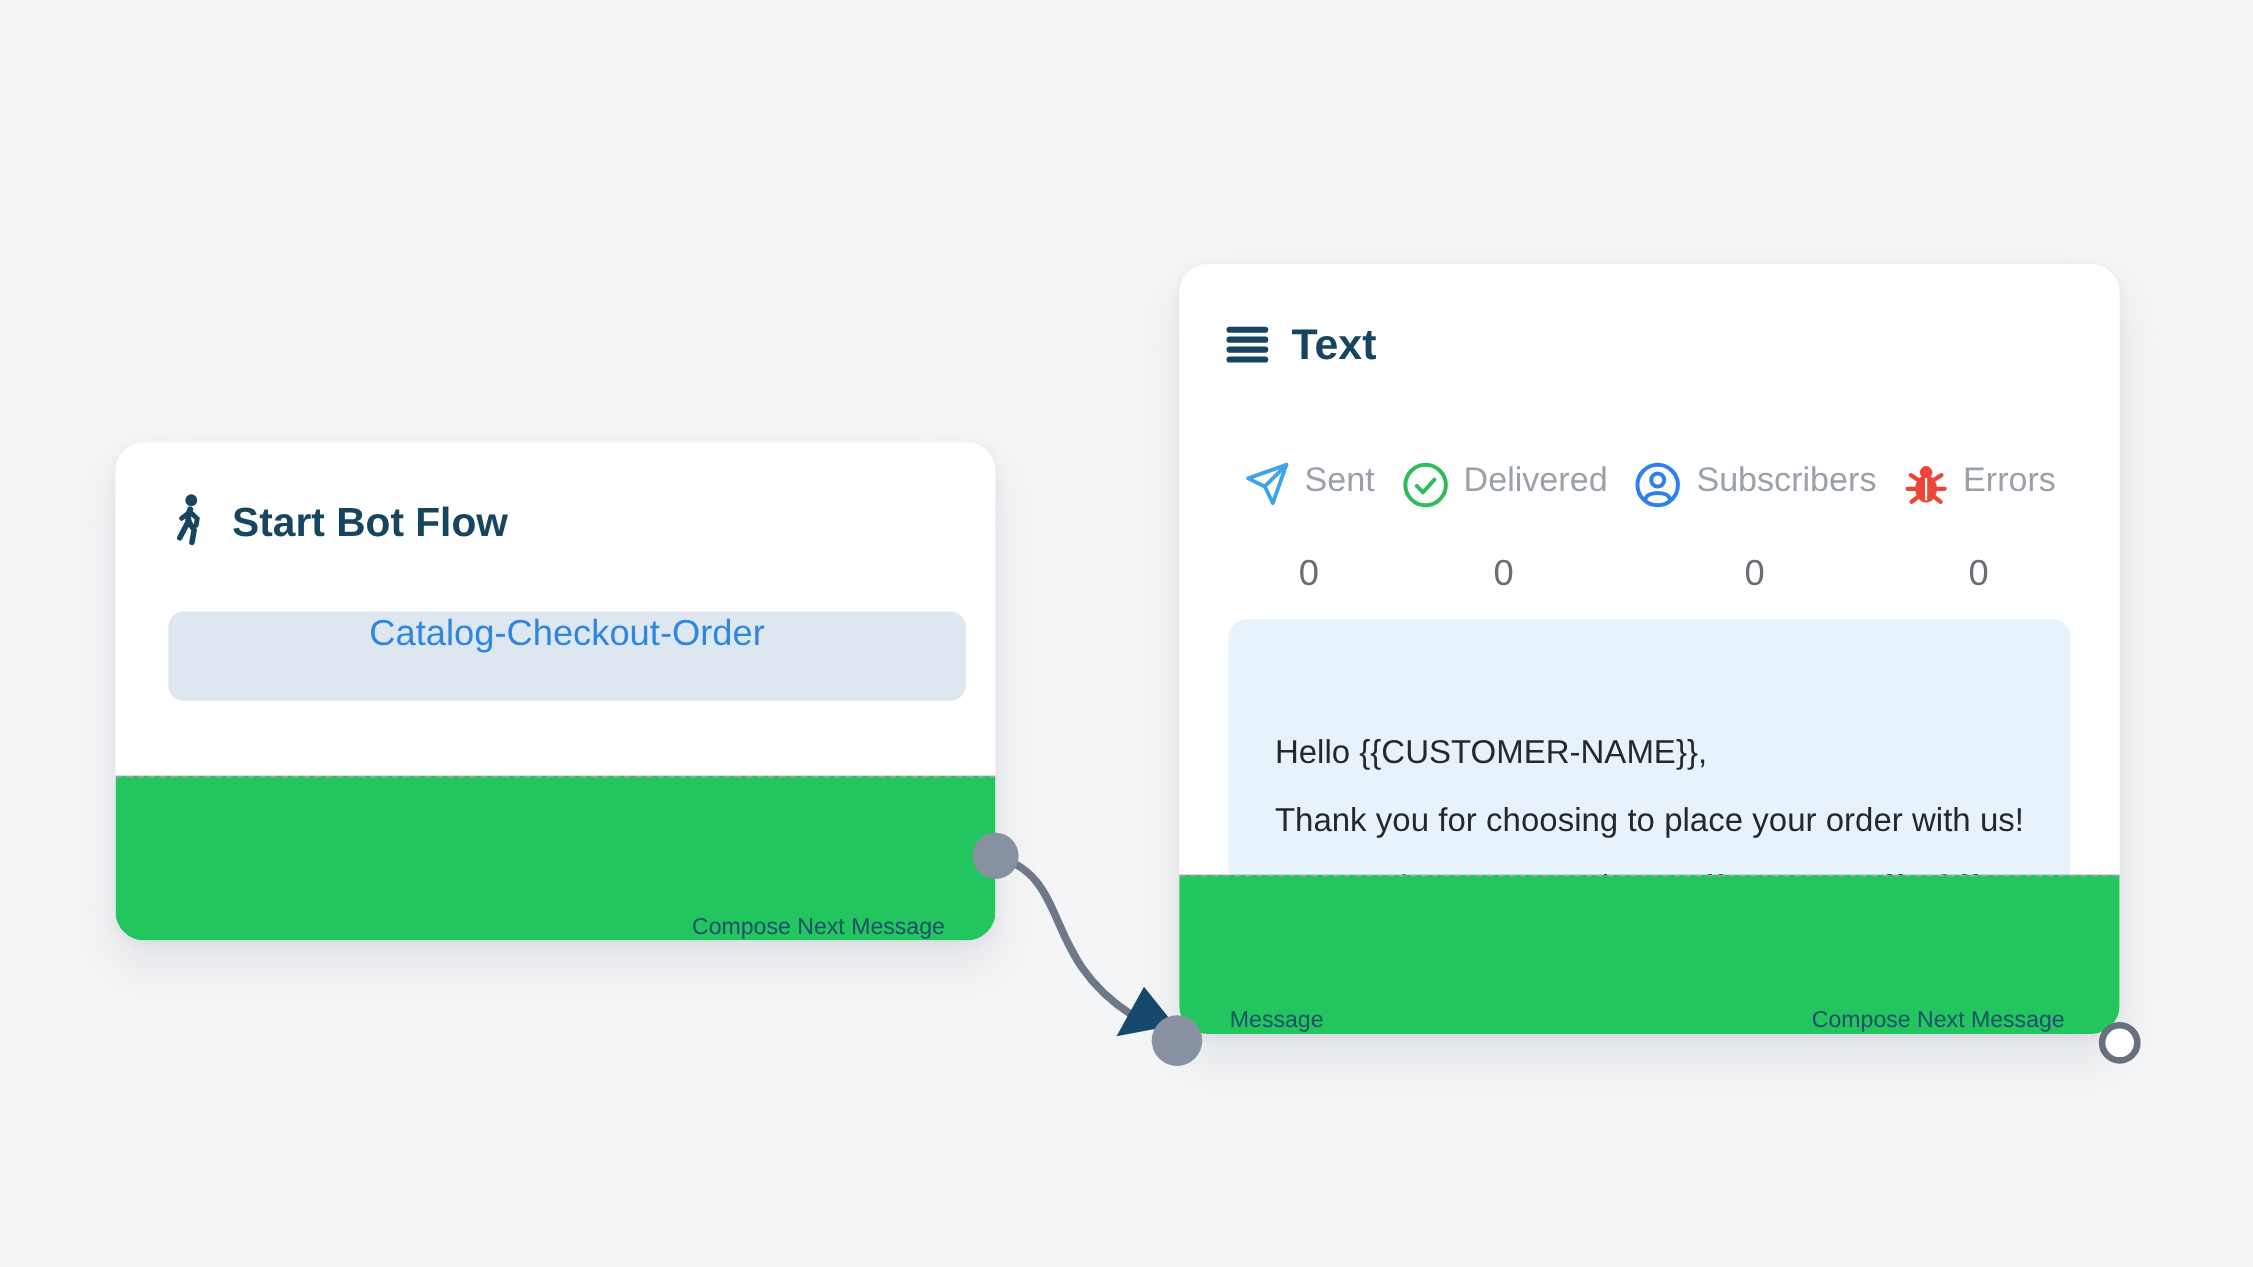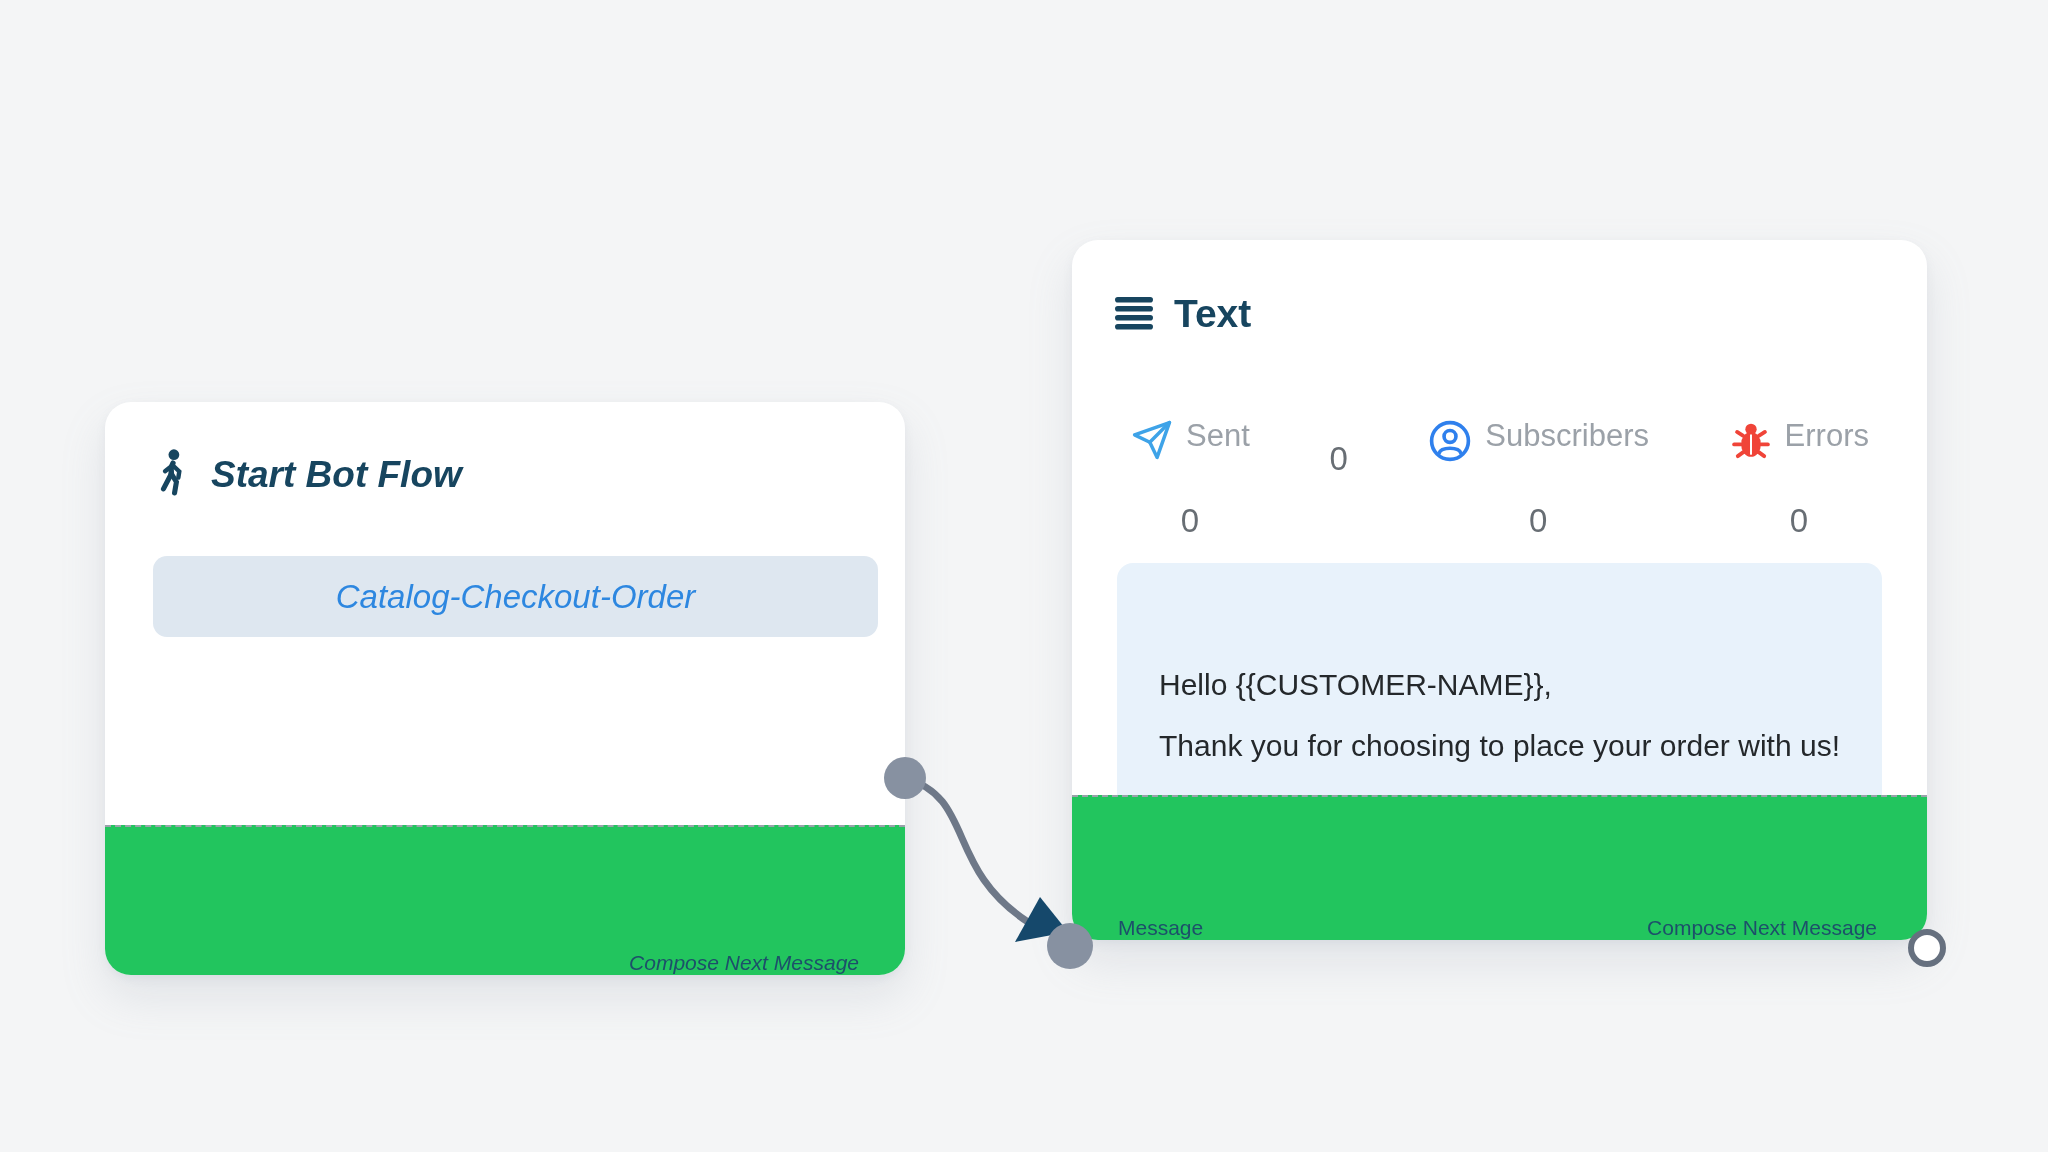--- a/index.html
+++ b/index.html
@@ -11,40 +11,40 @@
     position: relative;
   }
   .canvas { position: absolute; inset: 0; }
 
   .node {
     position: absolute;
     background: #ffffff;
     border-radius: 26px;
     box-shadow: 0 22px 45px rgba(140,150,165,0.18), 0 4px 10px rgba(140,150,165,0.10);
   }
-  #start-node { left: 105px; top: 402px; width: 800px; height: 573px; font-style: italic; }
+  #start-node { left: 105px; top: 402px; width: 800px; height: 453px; }
   #text-node  { left: 1072px; top: 240px; width: 855px; height: 700px; }
 
   .node-header {
     position: absolute;
     display: flex;
     align-items: center;
     gap: 20px;
     color: #17455f;
     font-weight: 700;
   }
   #start-node .node-header { left: 48px; top: 448px; top: 46px; font-size: 37px; }
   #text-node  .node-header { left: 42px; top: 52px;  font-size: 39px; }
 
   .flow-pill {
     position: absolute;
     left: 48px; right: 27px; top: 154px; height: 81px;
     background: #dee7f0;
     border-radius: 14px;
-    display: flex; align-items: center; justify-content: center;
+    display: flex; justify-content: center;
     color: #2d87e0;
     font-size: 33px;
   }
 
   .node-footer {
     position: absolute;
     left: 0; right: 0; bottom: 0;
     background: #22c55e;
     border-top: 2px dashed #9aa2aa;
     border-radius: 0 0 26px 26px;
@@ -160,20 +160,29 @@
               <path d="M21.5 2.5 L10.8 13.2"></path>
               <path d="M21.5 2.5 L14.8 21.5 L10.8 13.2 L2.5 9.2 Z"></path>
             </svg>
           </span>
           <span class="stat-label">Sent</span>
         </div>
         <span class="stat-value">0</span>
       </div>
 
       <div class="stat">
+        <div class="stat-top">
+          <span class="icon">
+            <svg width="46" height="46" viewBox="0 0 24 24" fill="none" stroke="#2ebd59" stroke-width="1.9" stroke-linecap="round" stroke-linejoin="round">
+              <circle cx="12" cy="12" r="9.6"></circle>
+              <polyline points="7.8,12.4 10.8,15.4 16.2,9.4"></polyline>
+            </svg>
+          </span>
+          <span class="stat-label">Delivered</span>
+        </div>
         <span class="stat-value">0</span>
       </div>
 
       <div class="stat">
         <div class="stat-top">
           <span class="icon">
             <svg width="46" height="46" viewBox="0 0 24 24" fill="none" stroke="#2f80ed" stroke-width="1.9" stroke-linecap="round">
               <circle cx="12" cy="12" r="9.6"></circle>
               <circle cx="12" cy="9.6" r="3.1"></circle>
               <path d="M6.3 18.4 C7.4 14.9 16.6 14.9 17.7 18.4"></path>

